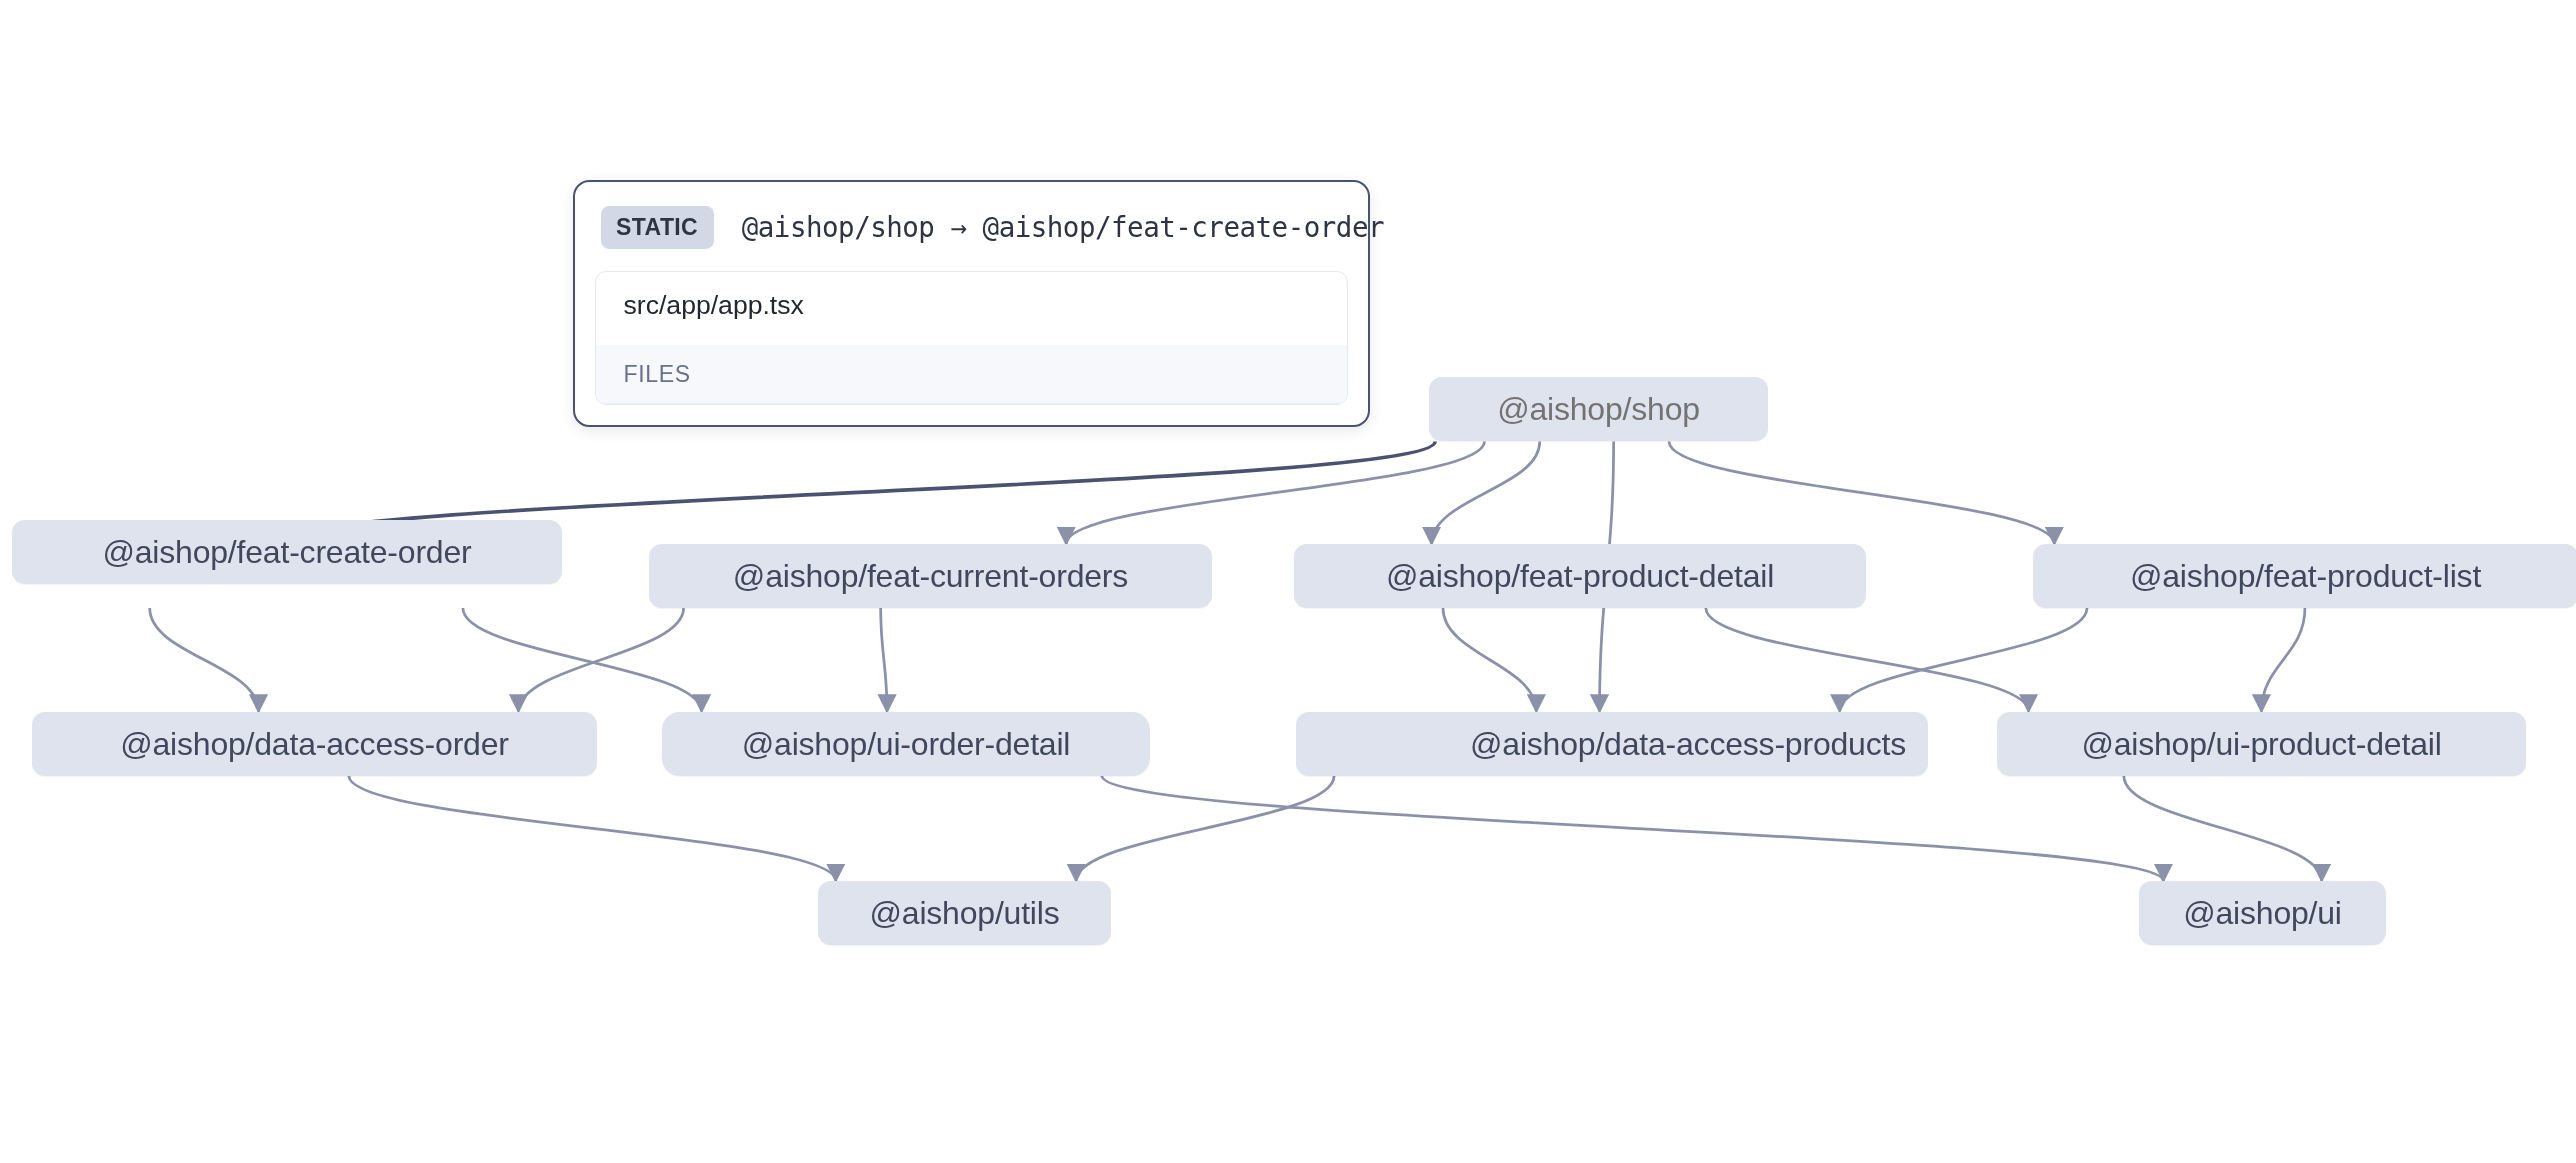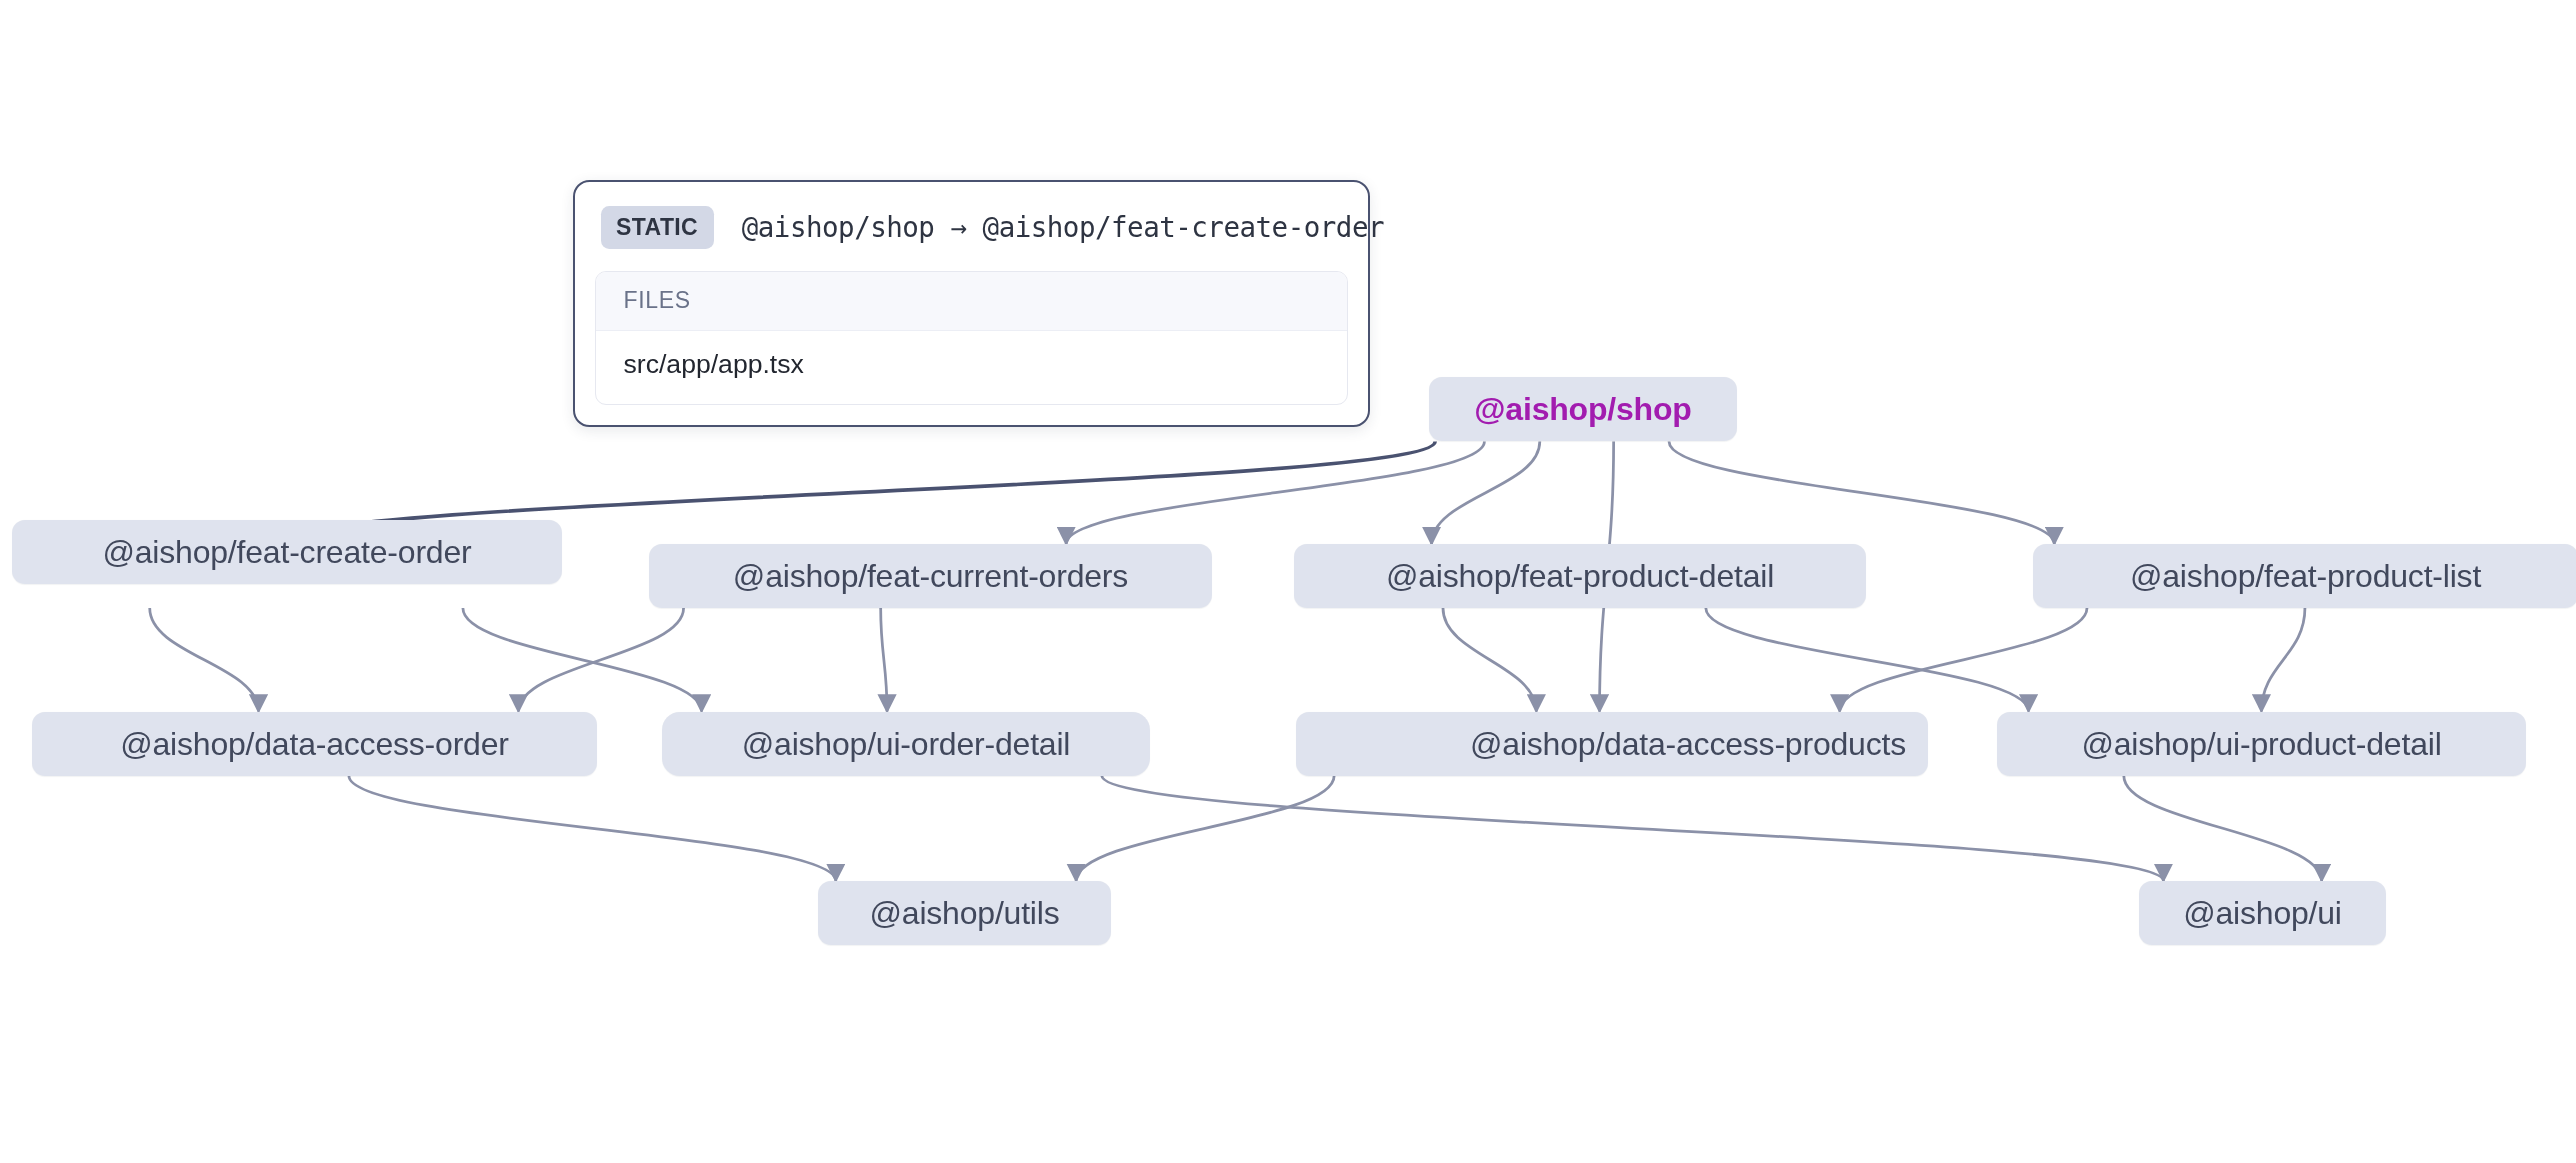--- a/index.html
+++ b/index.html
@@ -124,21 +124,21 @@
         <path d="M 2278.5 664 C 2278.5 714.85, 2008.4 726.15, 2008.4 777" stroke="#8b91a8" stroke-width="3" fill="none" marker-end="url(#ah)"></path>
         <path d="M 2516.5 664 C 2516.5 714.85, 2469 726.15, 2469 777" stroke="#8b91a8" stroke-width="3" fill="none" marker-end="url(#ah)"></path>
         <path d="M 380.52000000000004 847 C 380.52000000000004 898.75, 912.2 910.25, 912.2 962" stroke="#8b91a8" stroke-width="3" fill="none" marker-end="url(#ah)"></path>
         <path d="M 1456.4 847 C 1456.4 898.75, 1174.6 910.25, 1174.6 962" stroke="#8b91a8" stroke-width="3" fill="none" marker-end="url(#ah)"></path>
         <path d="M 1202.7 847 C 1202.7 898.75, 2362 910.25, 2362 962" stroke="#8b91a8" stroke-width="3" fill="none" marker-end="url(#ah)"></path>
         <path d="M 2318.72 847 C 2318.72 898.75, 2534.8 910.25, 2534.8 962" stroke="#8b91a8" stroke-width="3" fill="none" marker-end="url(#ah)"></path>
       </g>
   </svg>
 
   <div id="nodes-group">
-      <div class="node" style="left: 1429px; top: 377px; width: 308px; background: rgb(223, 227, 238); color: #a21caf; font-weight: bold;">
+      <div class="node" style="left: 1429px; top: 377px; width: 339px; background: rgb(223, 227, 238); color: #737373;">
         <span class="node-label">@aishop/shop</span>
       </div>
       <div class="node" style="left: 12px; top: 520px; width: 550px; background: rgb(223, 227, 238); color: rgb(65, 72, 92);">
         <span class="node-label">@aishop/feat-create-order</span>
       </div>
       <div class="node" style="left: 649px; top: 544px; width: 563px; background: rgb(223, 227, 238); color: rgb(65, 72, 92);">
         <span class="node-label">@aishop/feat-current-orders</span>
       </div>
       <div class="node" style="left: 1294px; top: 544px; width: 572px; background: rgb(223, 227, 238); color: rgb(65, 72, 92);">
         <span class="node-label">@aishop/feat-product-detail</span>
@@ -165,21 +165,21 @@
         <span class="node-label">@aishop/ui</span>
       </div>
     </div>
 
   <div id="tooltip-card">
     <div id="tooltip-header">
       <span id="static-badge">STATIC</span>
       <span id="tooltip-title">@aishop/shop → @aishop/feat-create-order</span>
     </div>
     <div id="files-panel">
-      <div id="files-header">FILES</div>
       <div id="files-list">
         <div class="file-row">src/app/app.tsx</div>
       </div>
+      <div id="files-header">FILES</div>
     </div>
   </div>
 
 </div>
 
 
 </body></html>

